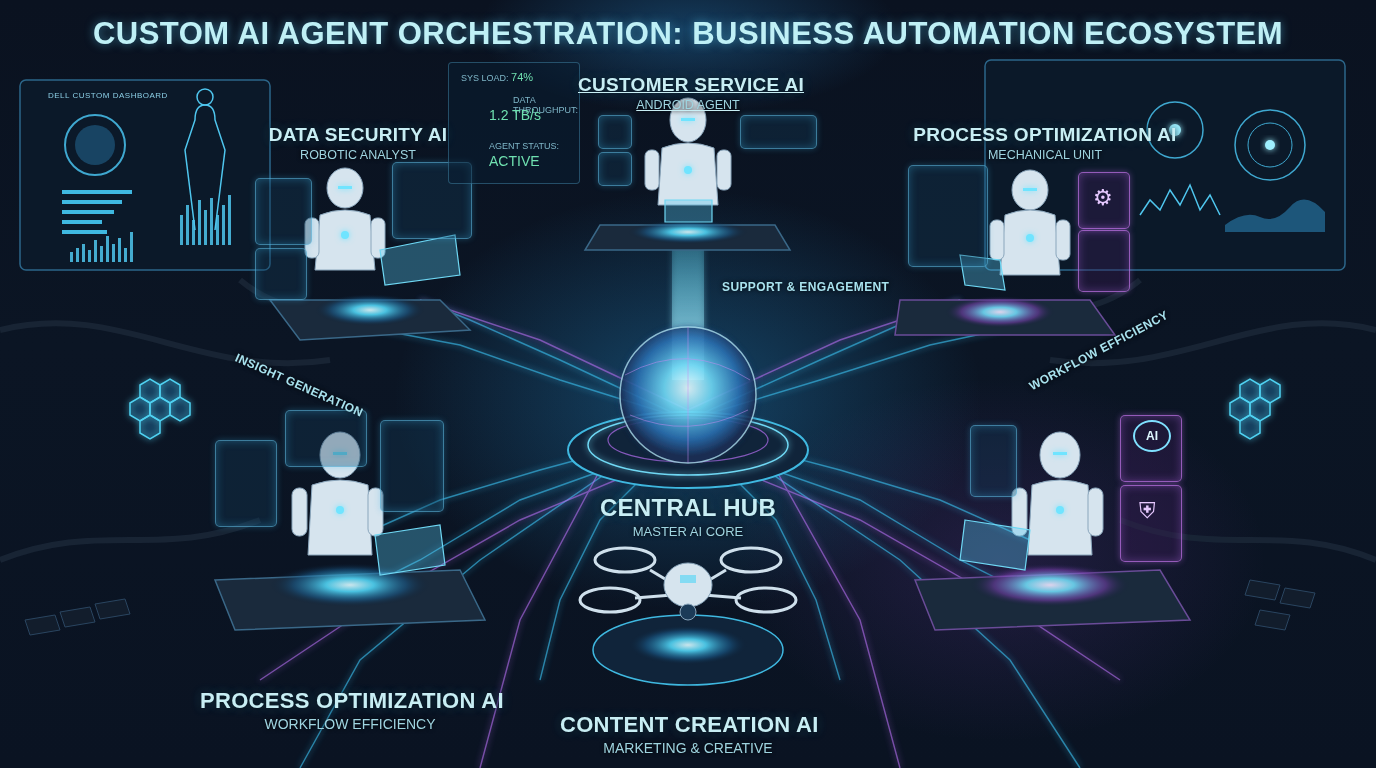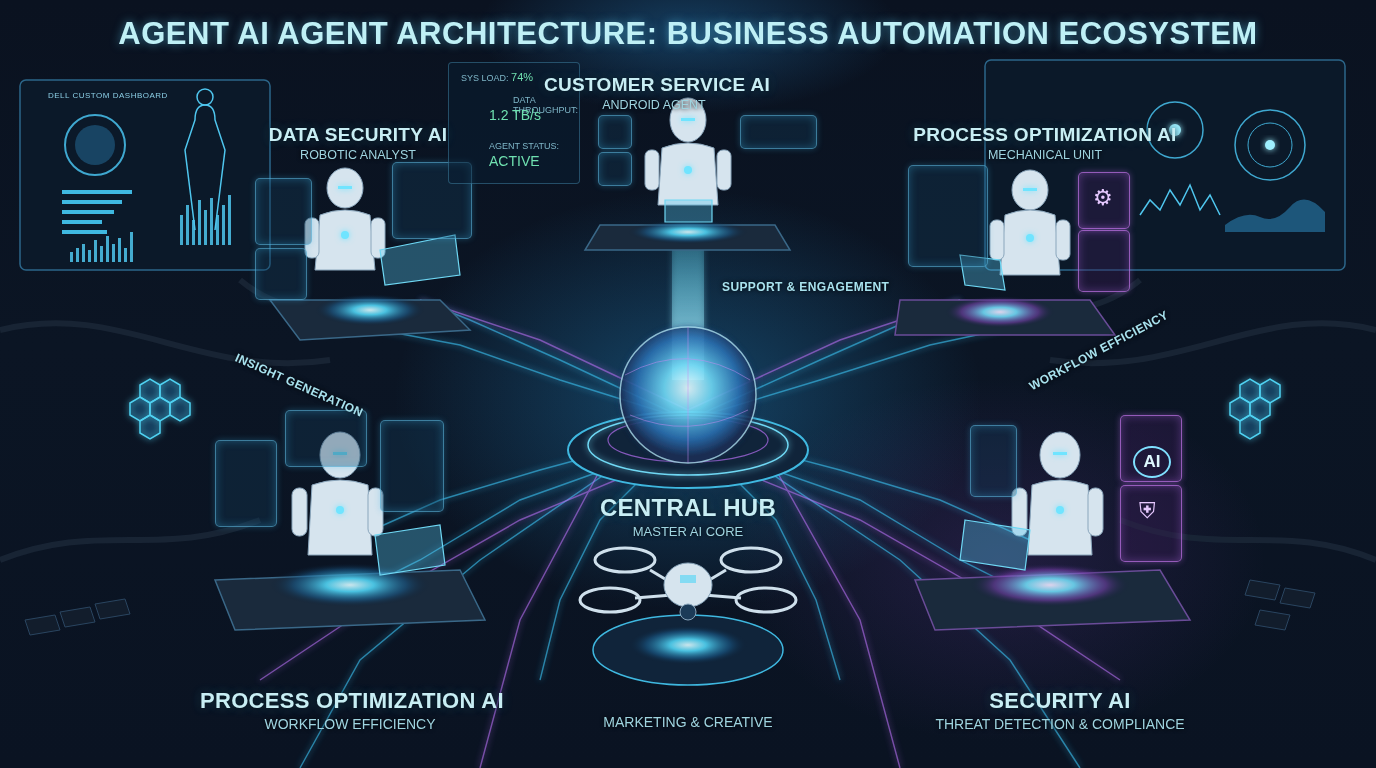--- a/index.html
+++ b/index.html
@@ -267,64 +267,61 @@
   <div class="panel" style="left:908px;top:165px;width:78px;height:100px;"></div>
   <div class="panel p" style="left:1078px;top:172px;width:50px;height:55px;">
     <span style="position:absolute;left:14px;top:12px;font-size:22px;color:#e6c8ff;">⚙</span>
   </div>
   <div class="panel p" style="left:1078px;top:230px;width:50px;height:60px;"></div>
   <div class="panel" style="left:215px;top:440px;width:60px;height:85px;"></div>
   <div class="panel" style="left:285px;top:410px;width:80px;height:55px;"></div>
   <div class="panel" style="left:380px;top:420px;width:62px;height:90px;"></div>
   <div class="panel" style="left:970px;top:425px;width:45px;height:70px;"></div>
   <div class="panel p" style="left:1120px;top:415px;width:60px;height:65px;">
-    <span style="position:absolute;left:12px;top:30px;width:34px;height:28px;border:2px solid #7fe0ff;border-radius:50%;text-align:center;line-height:28px;font-weight:bold;font-size:17px;color:#dff8ff;">AI</span>
+    <span style="position:absolute;left:12px;top:4px;width:34px;height:28px;border:2px solid #7fe0ff;border-radius:50%;text-align:center;line-height:28px;font-weight:bold;font-size:12px;color:#dff8ff;">AI</span>
   </div>
   <div class="panel p" style="left:1120px;top:485px;width:60px;height:75px;">
     <span style="position:absolute;left:18px;top:12px;font-size:22px;color:#e6c8ff;">⛨</span>
   </div>
 
   <div style="position:absolute;left:48px;top:91px;font-size:8px;color:#8ccfe6;letter-spacing:0.5px;">DELL CUSTOM DASHBOARD</div>
 
   <div class="stat">
     <div class="row" style="top:8px;">
       <span>SYS LOAD:</span>
       <span class="val" style="font-size:11px;">74%</span>
     </div>
     <div class="row" style="top:32px;left:40px;padding-left:24px;">DATA THROUGHPUT:</div>
     <div class="row val" style="top:44px;left:40px;">1.2 TB/s</div>
     <div class="row" style="top:78px;left:40px;">AGENT STATUS:</div>
     <div class="row val" style="top:90px;left:40px;">ACTIVE</div>
   </div>
 
 
-  <div class="title">AGENT AI AGENT ARCHITECTURE: BUSINESS AUTOMATION ECOSYSTEM</div>
+  <div class="title">CUSTOM AI AGENT ORCHESTRATION: BUSINESS AUTOMATION ECOSYSTEM</div>
 
   <div class="lbl" style="left:258px;top:124px;width:200px;">
     <div class="h">DATA SECURITY AI</div>
     <div class="s">ROBOTIC ANALYST</div>
   </div>
-  <div class="lbl" style="left:544px;top:74px;width:220px;">
+  <div class="lbl" style="left:578px;top:74px;width:220px;text-decoration:underline;">
     <div class="h">CUSTOMER SERVICE AI</div>
     <div class="s">ANDROID AGENT</div>
   </div>
   <div class="lbl" style="left:905px;top:124px;width:280px;">
     <div class="h">PROCESS OPTIMIZATION AI</div>
     <div class="s">MECHANICAL UNIT</div>
   </div>
   <div class="lbl big" style="left:200px;top:688px;width:300px;">
     <div class="h">PROCESS OPTIMIZATION AI</div>
     <div class="s">WORKFLOW EFFICIENCY</div>
   </div>
   <div class="lbl big" style="left:560px;top:712px;width:256px;">
+    <div class="h">CONTENT CREATION AI</div>
     <div class="s">MARKETING &amp; CREATIVE</div>
-  </div>
-  <div class="lbl big" style="left:920px;top:688px;width:280px;">
-    <div class="h">SECURITY AI</div>
-    <div class="s">THREAT DETECTION &amp; COMPLIANCE</div>
   </div>
 
   <div class="flow" style="left:236px;top:350px;transform:rotate(24deg);transform-origin:left center;">INSIGHT GENERATION</div>
   <div class="flow" style="left:722px;top:280px;">SUPPORT &amp; ENGAGEMENT</div>
   <div class="flow" style="left:1030px;top:380px;transform:rotate(-28deg);transform-origin:left center;">WORKFLOW EFFICIENCY</div>
 
 
   <div class="lbl" style="left:588px;top:494px;width:200px;">
     <div class="h" style="font-size:24px;">CENTRAL HUB</div>
     <div class="s" style="font-size:13px;">MASTER AI CORE</div>

